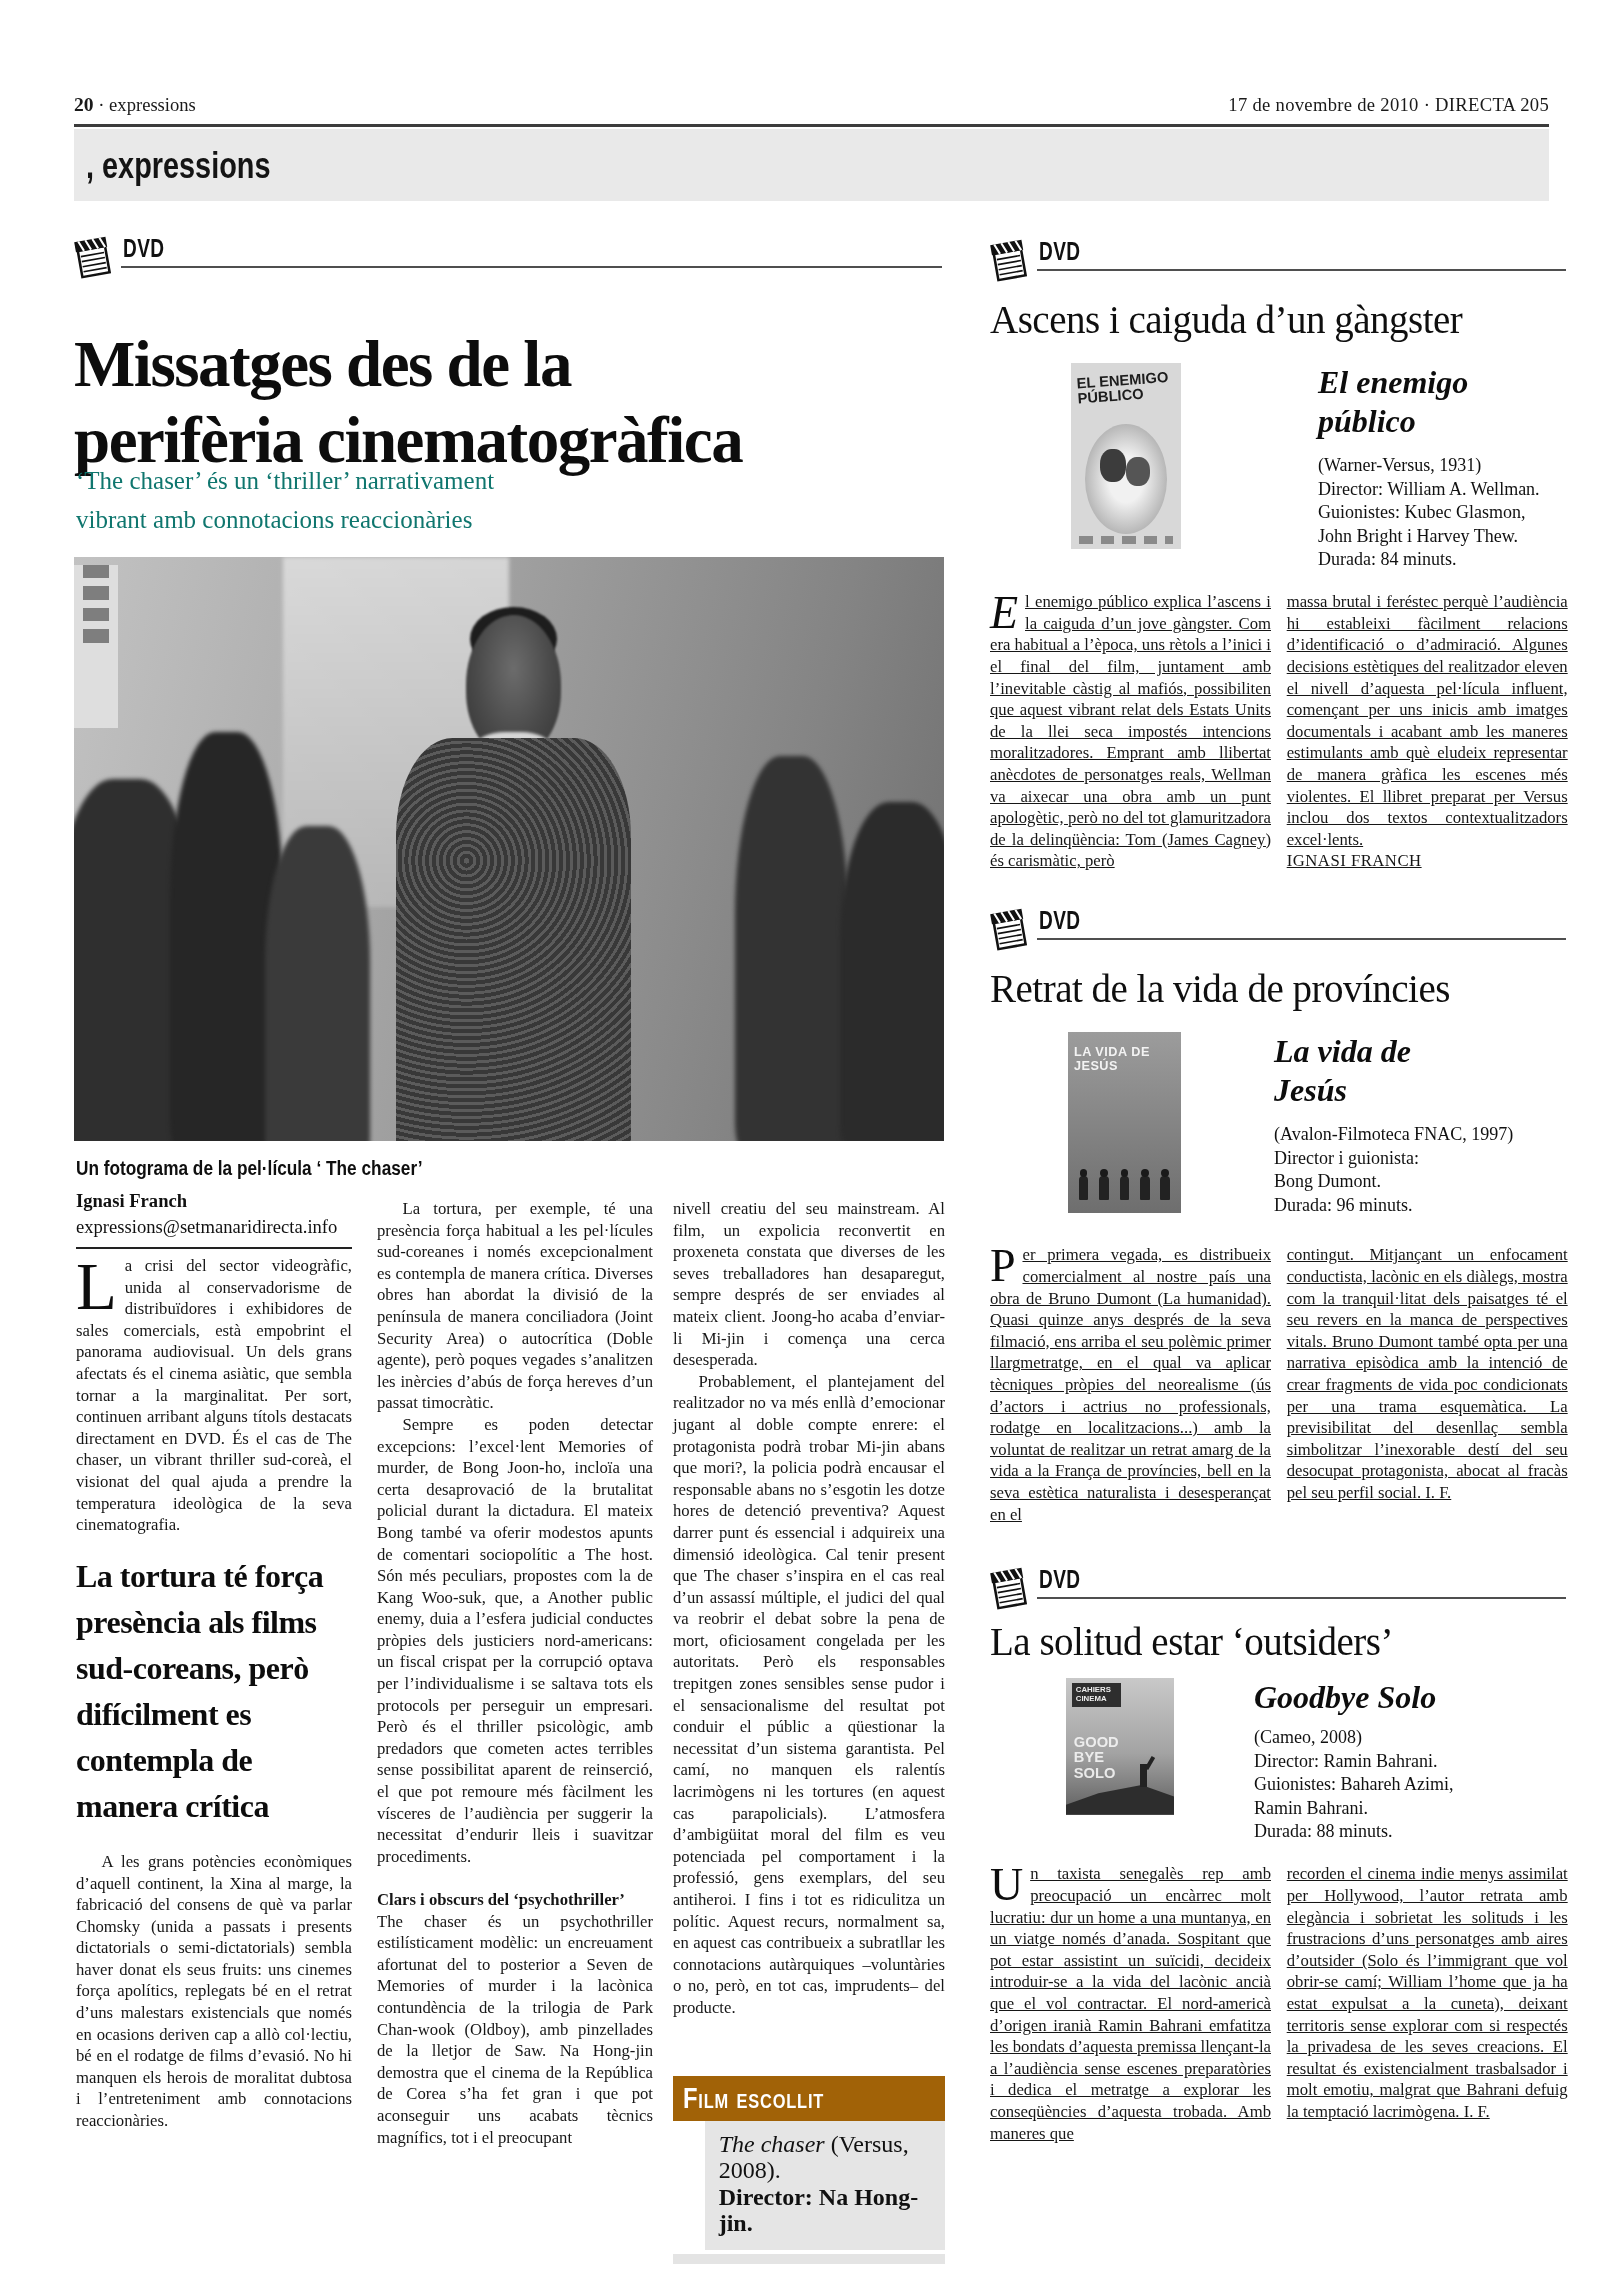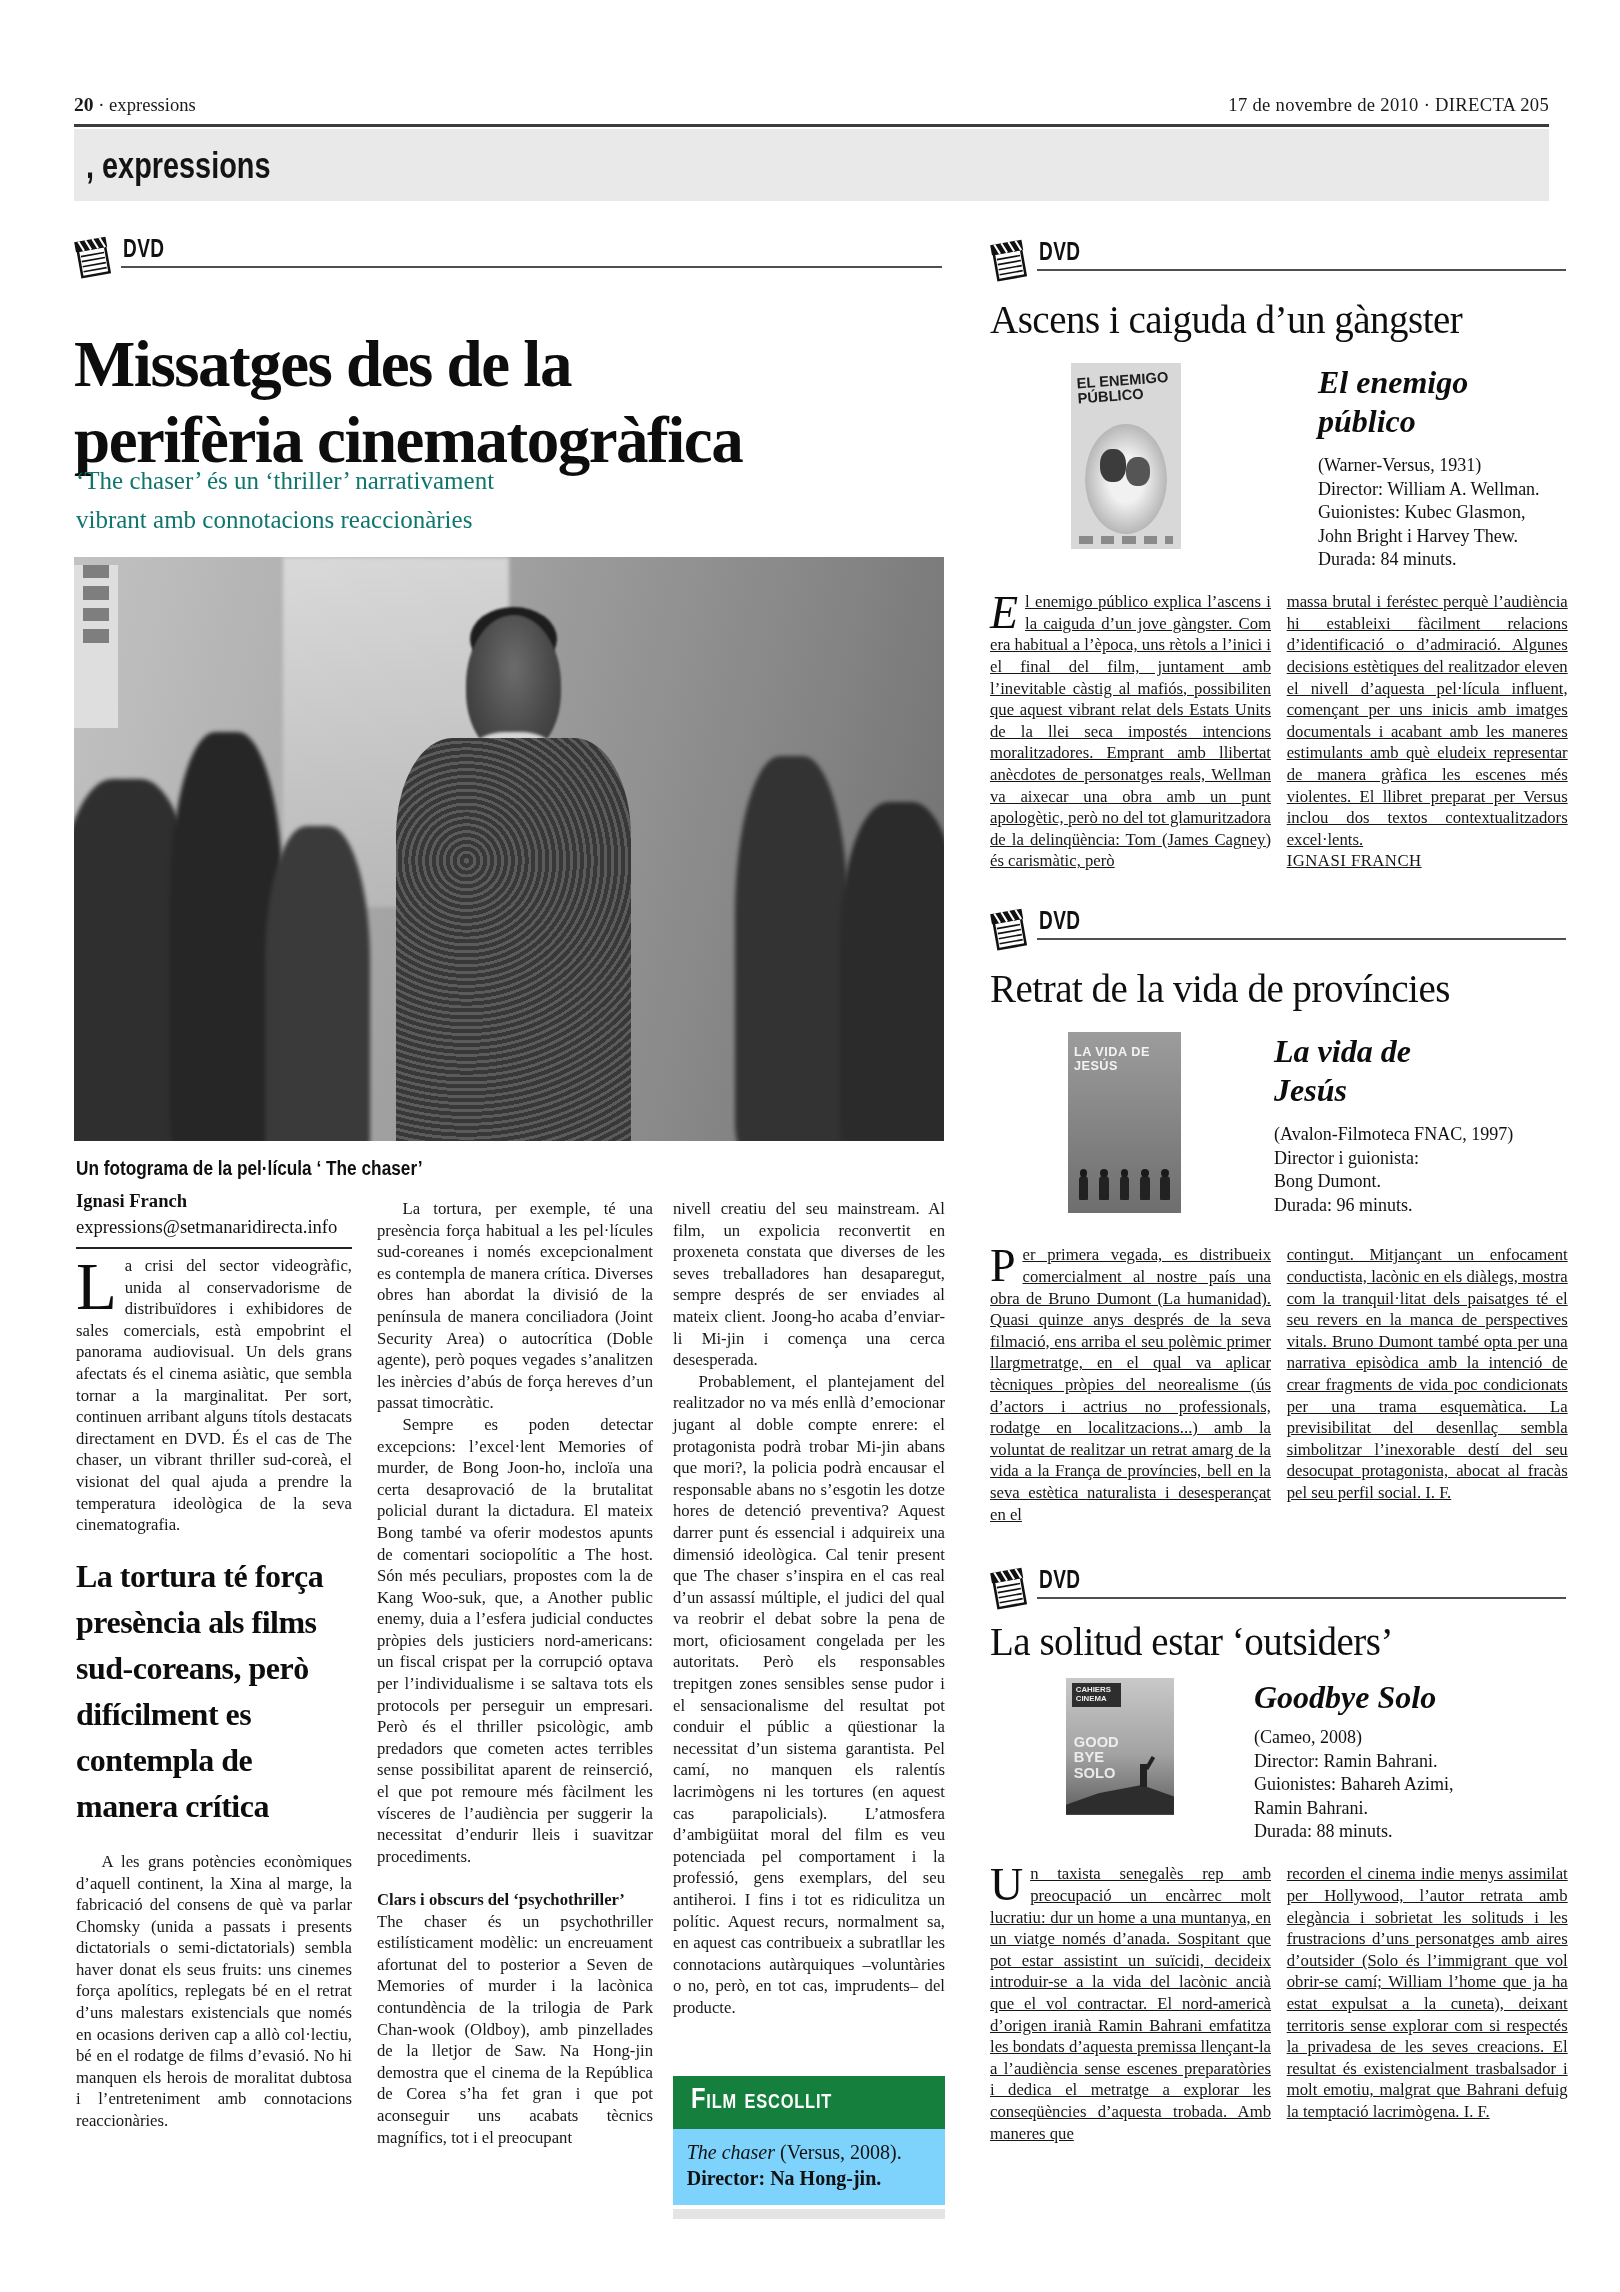--- a/index.html
+++ b/index.html
@@ -62,24 +62,24 @@
   .col3{left:673px;top:1198px;width:272px;}
   .ind{text-indent:25.5px;}
   .dc3::first-letter{float:left;font-size:67px;line-height:52px;padding:4.9px 7.8px 0 0;color:#0d0d0d;}
   .dc2::first-letter{float:left;font-size:46px;line-height:37px;padding:2.9px 6.9px 0 0;color:#0d0d0d;}
   .dci::first-letter{font-style:italic;}
   .pull-quote{margin:17.6px 0 21.6px 0 !important;font-weight:700;font-size:32px;line-height:46px;
               letter-spacing:-0.5px;text-align:left;color:#0d0d0d;}
   .graf-sub{margin-top:21.6px !important;font-weight:700;text-align:left;}
 
   .film-box{position:absolute;left:673px;top:2076px;width:272px;}
-  .fb-bar{background:#15803d;color:#fff;height:53px;line-height:45px;padding-left:18px;}
+  .fb-bar{background:#a16207;color:#fff;height:45px;line-height:45px;padding-left:10px;}
   .fb-label{display:inline-block;font-family:"Liberation Sans",sans-serif;font-weight:700;font-size:29px;
             font-variant:small-caps;letter-spacing:1px;transform:scaleX(.82);transform-origin:left;}
-  .fb-body{background:#7dd3fc;padding:9.8px 13.7px 13.7px;font-size:20px;line-height:26.5px;color:#111;}
+  .fb-body{background:#e5e5e5;padding:9.8px 13.7px 13.7px;font-size:24px;line-height:26.5px;color:#111;margin-left:32px;}
   .fb-title{font-style:italic;}
   .fb-dir{font-weight:700;}
   .fb-strip{margin-top:3.9px;height:9.8px;background:#e4e4e4;}
 
   
   .review{position:absolute;left:990px;width:578px;}
   .r1{top:238px;} .r2{top:907px;} .r3{top:1566px;}
   .review-headline{margin:11.8px 0 0 0;font-weight:400;font-size:39px;line-height:45px;letter-spacing:-0.5px;color:#0f0f0f;}
   .r3 .review-headline{margin-top:5.9px;}
   .media-row{display:flex;margin-top:21.6px;}

